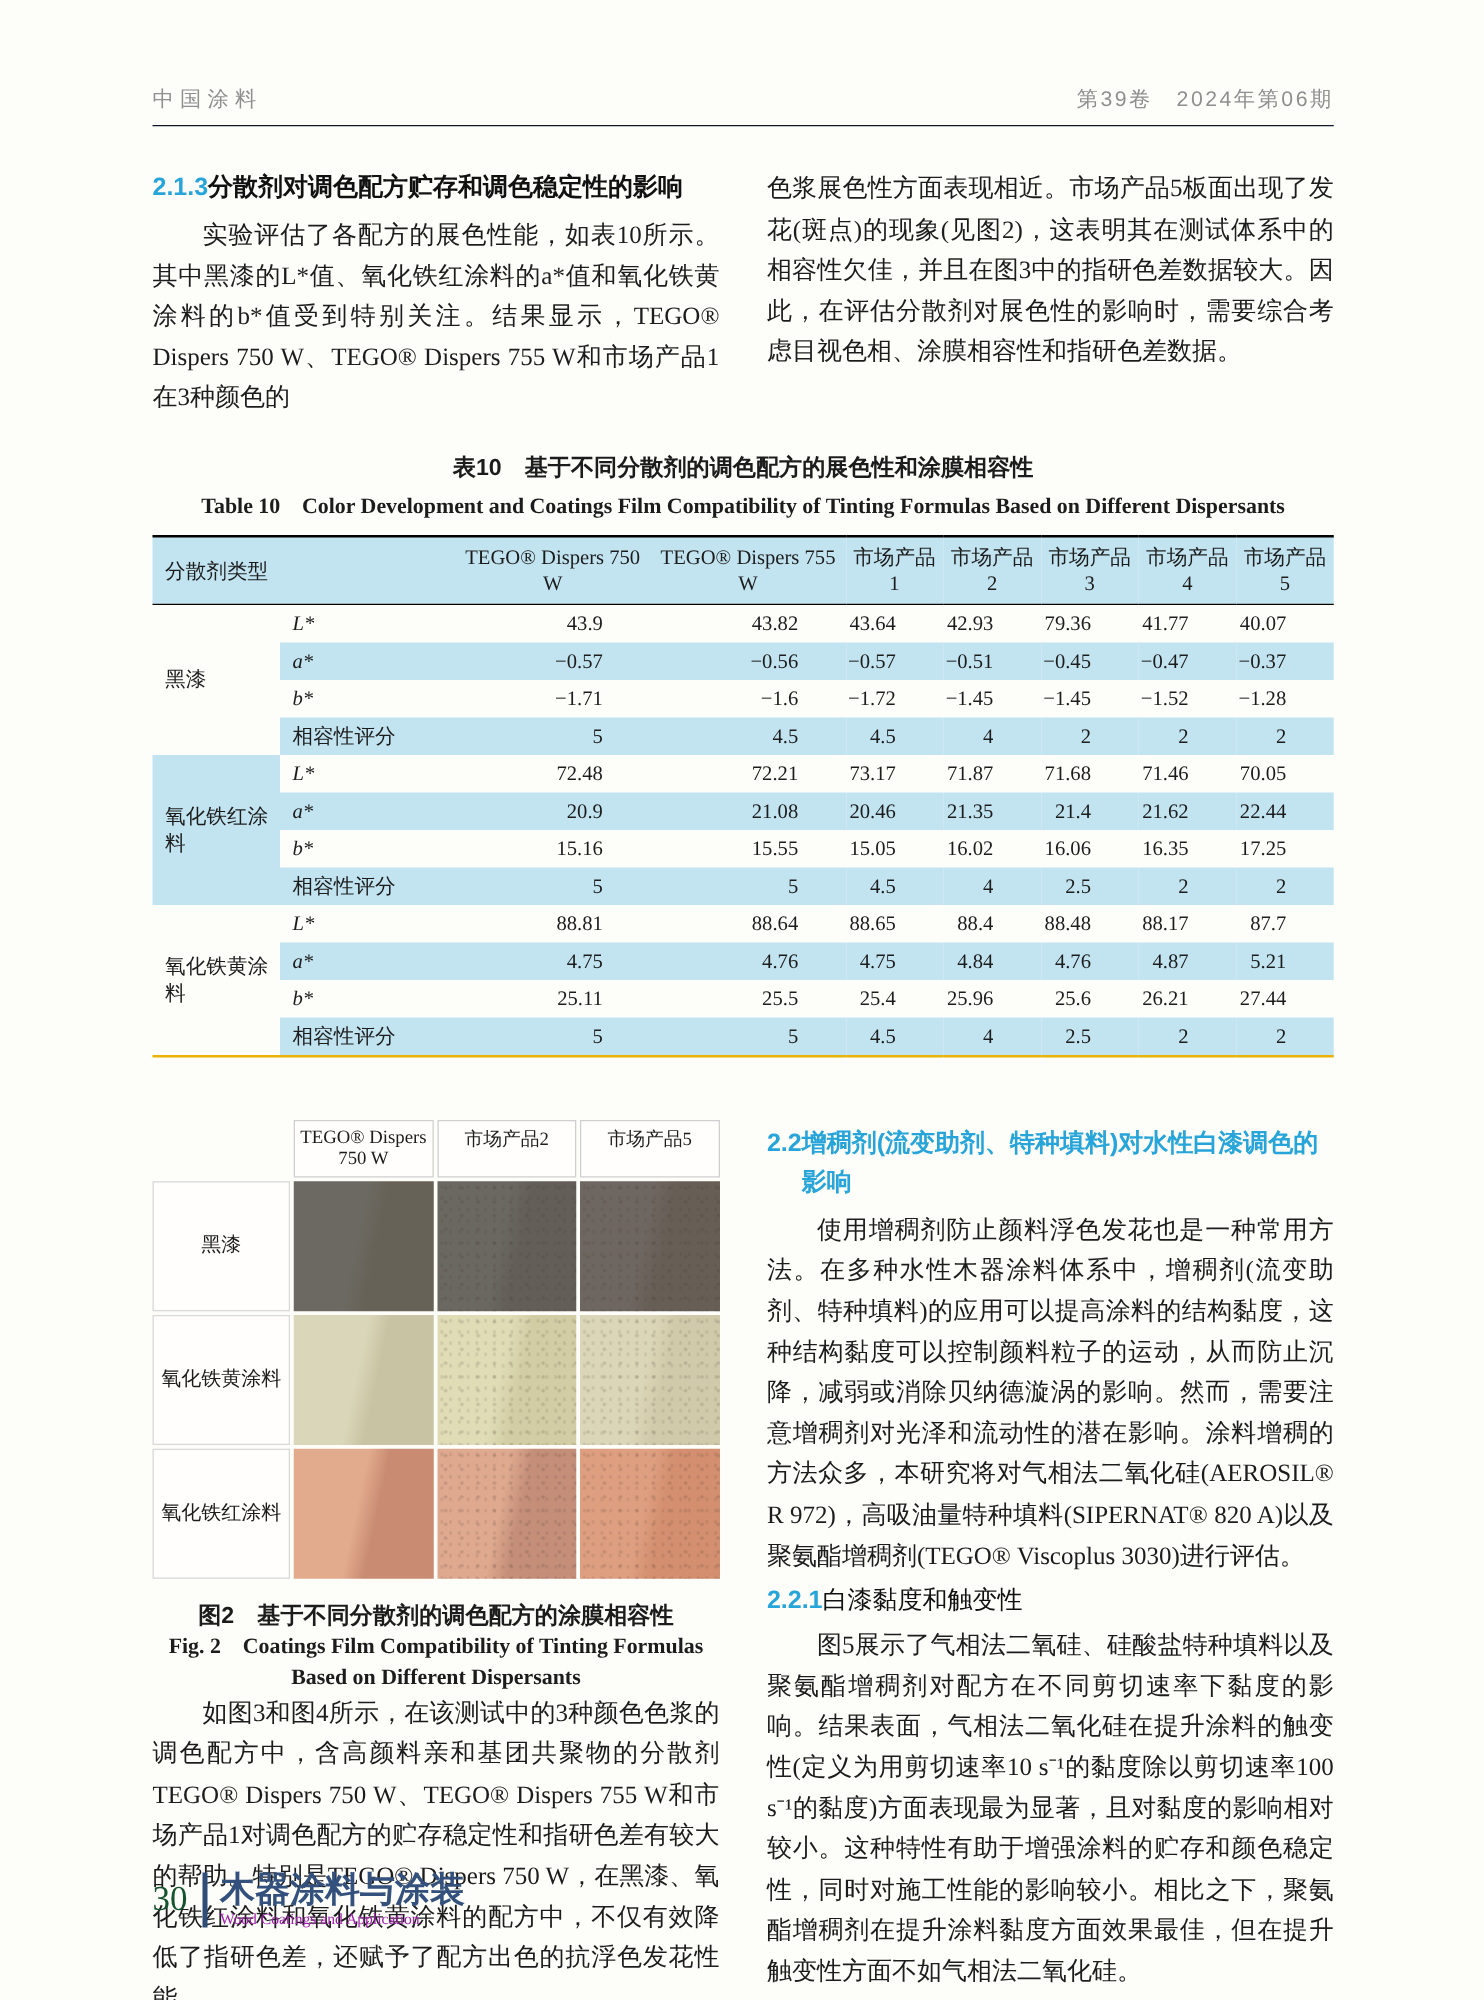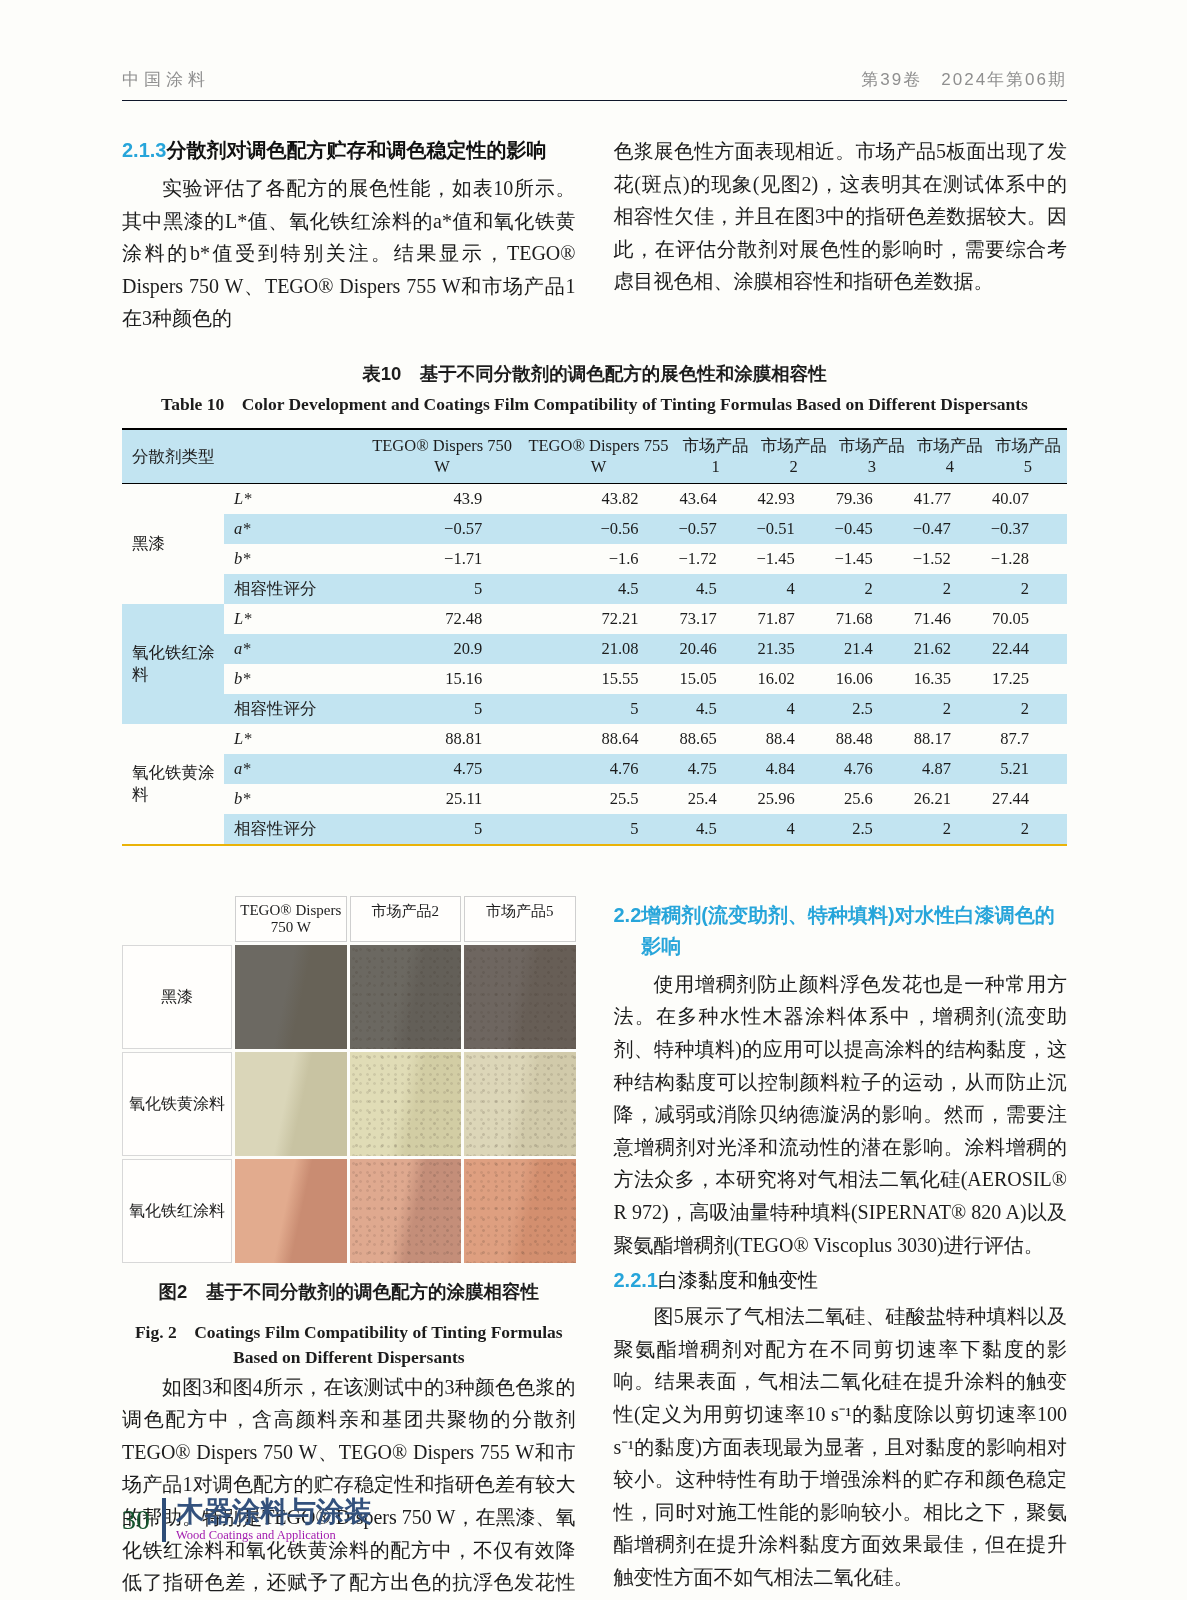--- a/index.html
+++ b/index.html
@@ -53,21 +53,21 @@
   table.t10 td.num{text-align:right;padding-right:38px;}
 
   
   .figure{margin-top:24px;}
   .f-grid{display:grid;grid-template-columns:110px 1fr 1fr 1fr;gap:3px;}
   .f-corner{background:transparent;}
   .f-head{background:#fffefc;border:1px solid #cfcfcf;font-size:15px;text-align:center;padding:5px 1px;}
   .f-label{background:#fffefc;border:1px solid #d8d8d8;display:flex;align-items:center;justify-content:center;font-size:16px;text-align:center;line-height:1.4;}
   .f-swatch{height:104px;}
   .fig-cap-cn{font-family:"Liberation Sans",sans-serif;font-weight:bold;font-size:18.5px;text-align:center;margin-top:16px;}
-  .fig-cap-en{font-weight:bold;font-size:17.5px;text-align:center;margin-top:16px;line-height:1.45;}
+  .fig-cap-en{font-weight:bold;font-size:17.5px;text-align:center;margin-top:0;line-height:1.45;}
 
   .left-bottom-para{margin-top:28px;}
   .right-col{padding-top:28px;}
 
   
   .pg-footer{position:absolute;left:122px;top:1496px;display:flex;align-items:center;}
   .pg-num{font-size:28px;color:#14532d;margin-right:12px;}
   .f-bar{width:4px;height:44px;background:#2e4d77;margin-right:10px;}
   .f-jcn{font-family:"Liberation Sans",sans-serif;font-weight:bold;font-size:28px;color:#33517c;line-height:1.15;}
   .f-jen{font-size:12.5px;color:#a21caf;line-height:1.2;}

